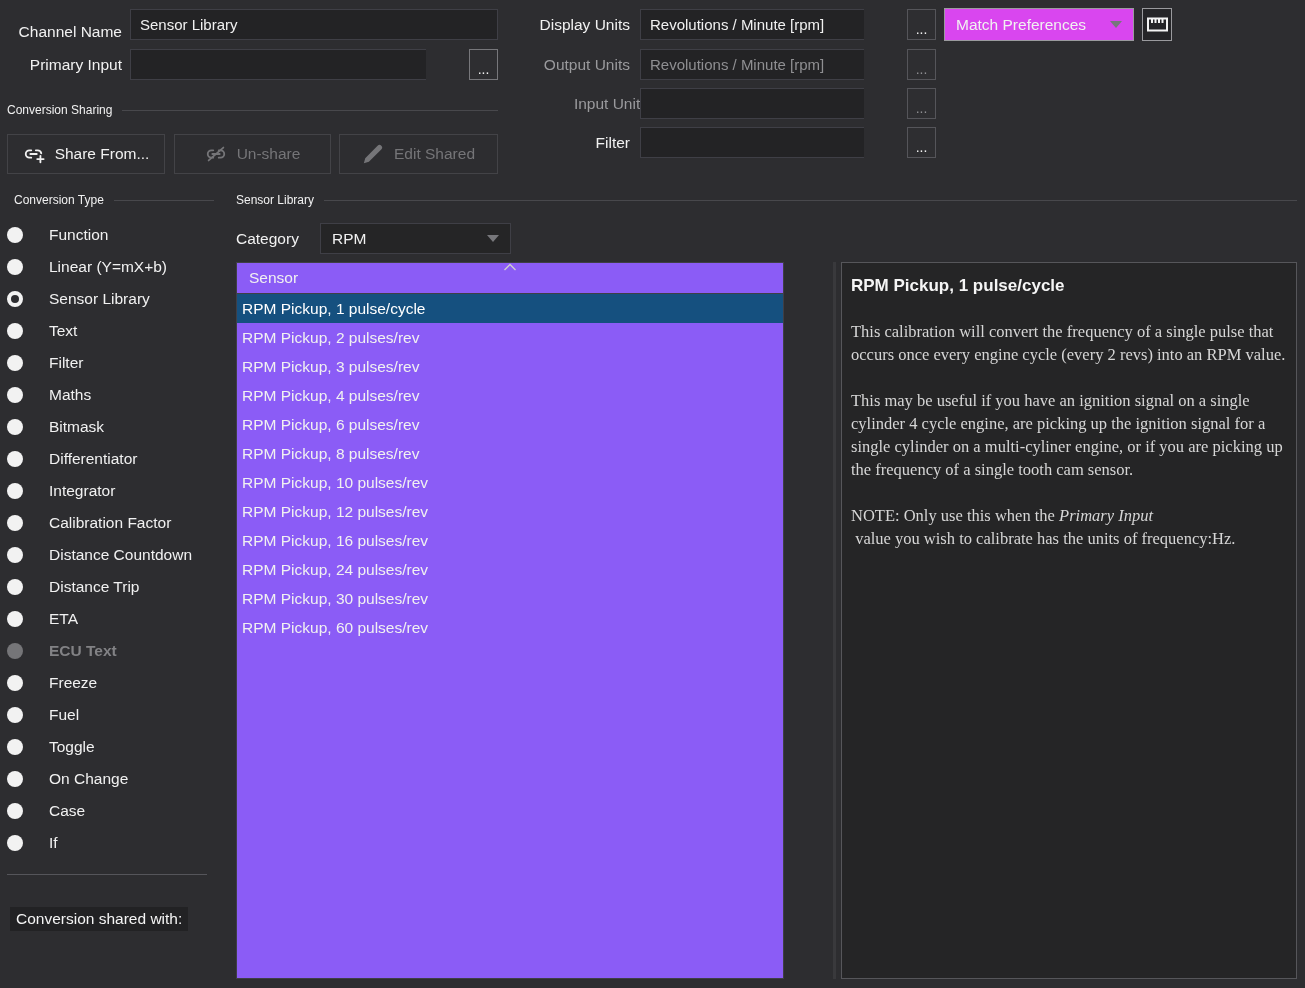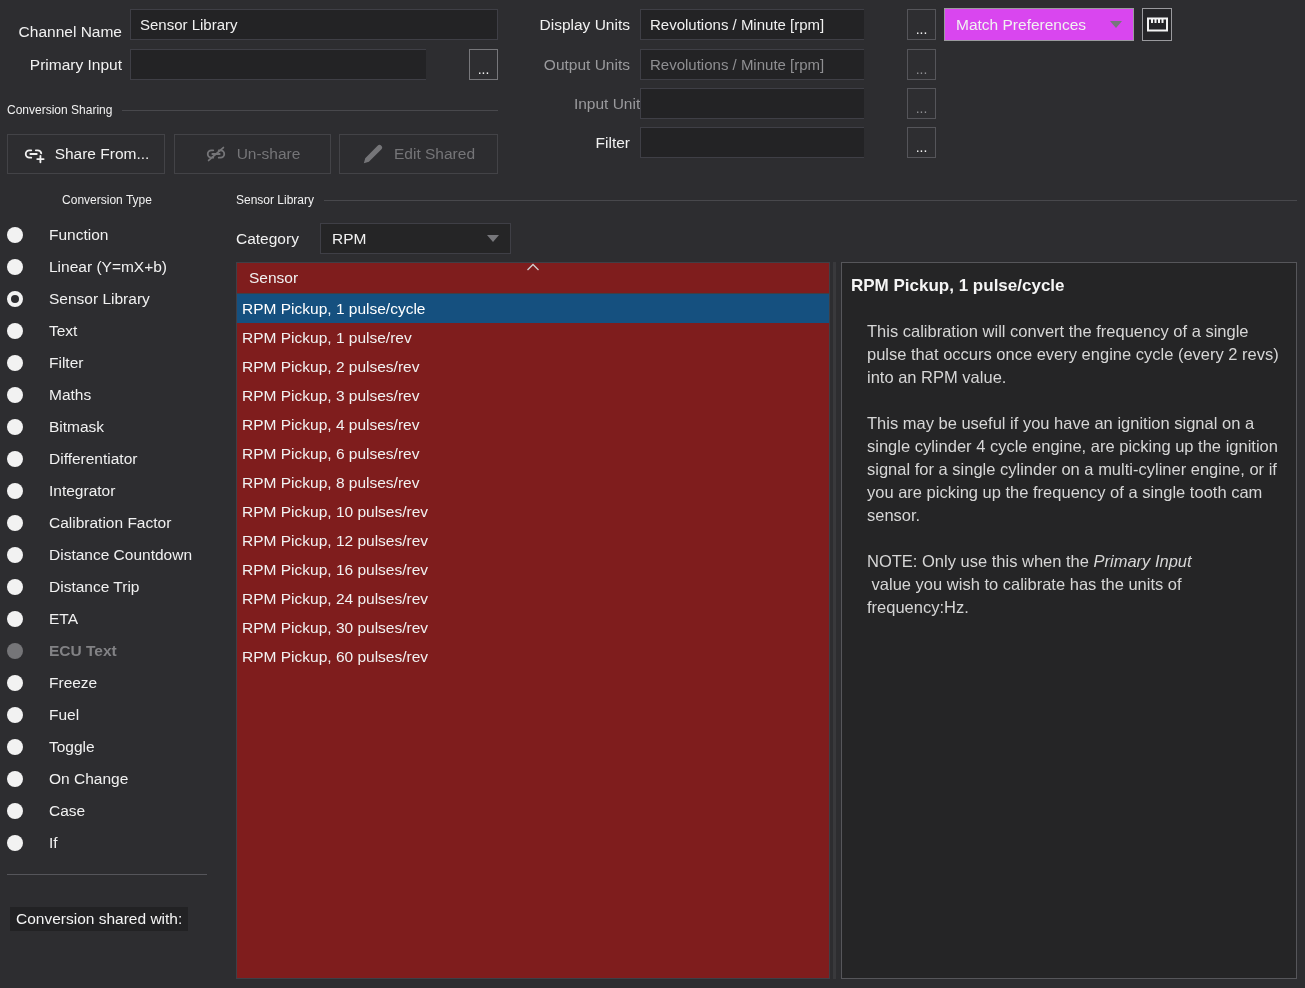--- a/index.html
+++ b/index.html
@@ -56,38 +56,38 @@
 
   .icon-btn { position:absolute; background:#252528; border:1px solid #9a9a9e;
               display:flex; align-items:center; justify-content:center; cursor:pointer; }
 
   
   #left-divider { position:absolute; left:7px; top:874px; width:200px; height:1px; background:#55555a; }
   #shared-with { position:absolute; left:10px; top:907px; background:#222224; color:#f4f4f4;
                  font-size:15.5px; padding:3px 6px; white-space:nowrap; }
 
   
-  #sensor-table { position:absolute; left:236px; top:262px; width:594px; height:717px;
-                  background:#7f1d1d; border:1px solid #3f3f46; }
+  #sensor-table { position:absolute; left:236px; top:262px; width:548px; height:717px;
+                  background:#8b5cf6; border:1px solid #3f3f46; }
   .table-header { height:31px; border-bottom:1px solid #3f3f46; color:#f1f1f1;
                   font-size:15.5px; line-height:30px; padding-left:12px; position:relative;
                   cursor:pointer; }
   .sort-caret { position:absolute; left:50%; top:0; transform:translateX(-50%); }
   .sensor-row { height:29px; line-height:29px; padding-left:5px; color:#f1f1f1;
                 font-size:15.5px; white-space:nowrap; overflow:hidden; cursor:pointer; }
   .sensor-row.selected { background:#15507f; color:#ffffff; }
 
   #splitter { position:absolute; left:833px; top:262px; width:3px; height:717px; background:#39393c; }
 
   
   #detail-panel { position:absolute; left:841px; top:262px; width:456px; height:717px;
                   background:#252526; border:1px solid #56565a; padding:13px 9px; overflow:hidden; }
   .detail-title { font-weight:bold; font-size:17px; color:#f5f5f5; margin:0 0 24px 0; }
-  .detail-p { font-size:16.5px; line-height:23px; color:#d6d6d6; margin:0 0 23px 16px;
-              white-space:pre-wrap; }
+  .detail-p { font-size:16.5px; line-height:23px; color:#d6d6d6; margin:0 0 23px 0;
+              white-space:pre-wrap;font-family:Liberation Serif, serif; }
 </style>
 </head>
 <body>
 
 <div class="flabel" style="left:7px; top:16px; width:115px;">Channel Name</div>
 <div class="tb abs" style="left:130px; top:9px; width:368px; height:31px;">
   <span class="val">Sensor Library</span>
 </div>
 
 <div class="flabel" style="left:7px; top:49px; width:115px;">Primary Input</div>
@@ -124,21 +124,21 @@
   <span>Un-share</span>
 </div>
 
 <div class="share-btn disabled" style="left:339px; top:134px; width:159px;">
   <svg viewBox="0 0 24 24" fill="#757578">
     <path d="M17 3a2.83 2.83 0 1 1 4 4L7.5 20.5 2 22l1.5-5.5L17 3z"></path>
   </svg>
   <span>Edit Shared</span>
 </div>
 
-<div class="group-header" style="left:7px; top:193px; width:200px;flex-direction:column;">
+<div class="group-header" style="left:14px; top:193px; width:200px;">
   <span>Conversion Type</span>
   <span class="line"></span>
 </div>
 <div id="conversion-type-list">
     <div class="radio-item">
       <span class="radio"></span>
       <span class="radio-label">Function</span>
     </div>
     <div class="radio-item">
       <span class="radio"></span>
@@ -281,21 +281,20 @@
 
 <div id="sensor-table">
   <div class="table-header">
     <svg class="sort-caret" width="13" height="8" viewBox="0 0 13 8" fill="none" stroke="#cfcfcf" stroke-width="1.3">
       <polyline points="1,7 6.5,1.5 12,7"></polyline>
     </svg>
     <span>Sensor</span>
   </div>
   <div id="sensor-rows">
       <div class="sensor-row selected">RPM Pickup, 1 pulse/cycle</div>
-      <div class="sensor-row">RPM Pickup, 1 pulse/rev</div>
       <div class="sensor-row">RPM Pickup, 2 pulses/rev</div>
       <div class="sensor-row">RPM Pickup, 3 pulses/rev</div>
       <div class="sensor-row">RPM Pickup, 4 pulses/rev</div>
       <div class="sensor-row">RPM Pickup, 6 pulses/rev</div>
       <div class="sensor-row">RPM Pickup, 8 pulses/rev</div>
       <div class="sensor-row">RPM Pickup, 10 pulses/rev</div>
       <div class="sensor-row">RPM Pickup, 12 pulses/rev</div>
       <div class="sensor-row">RPM Pickup, 16 pulses/rev</div>
       <div class="sensor-row">RPM Pickup, 24 pulses/rev</div>
       <div class="sensor-row">RPM Pickup, 30 pulses/rev</div>

